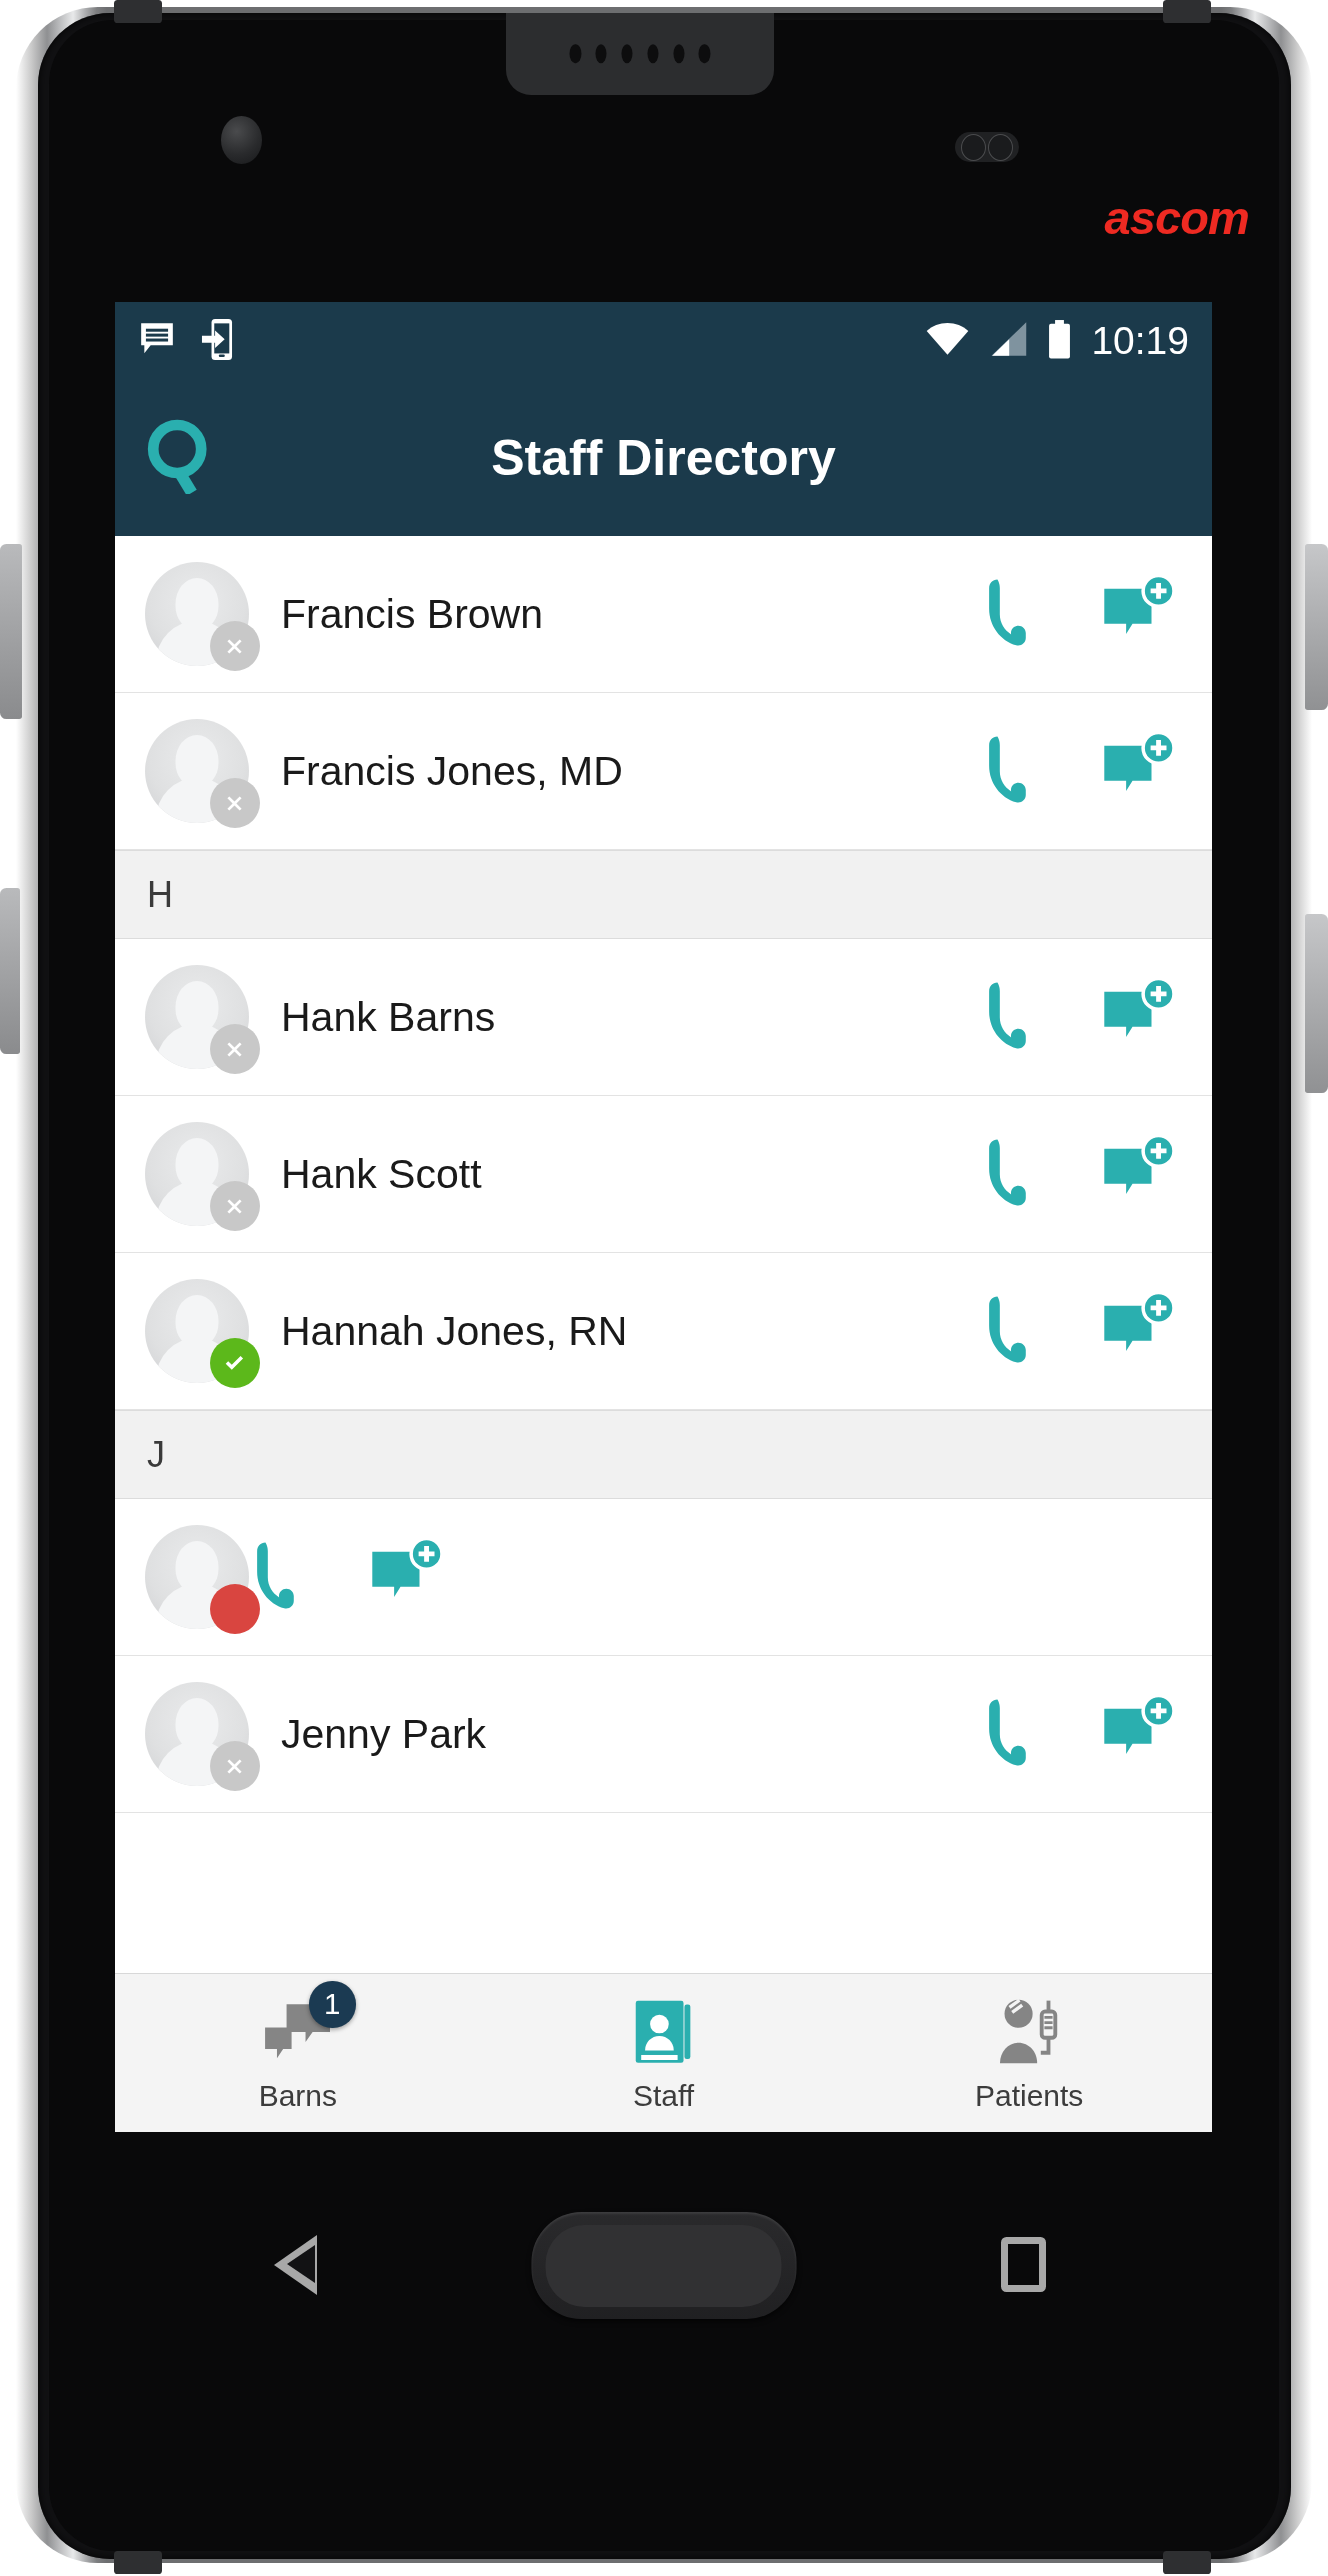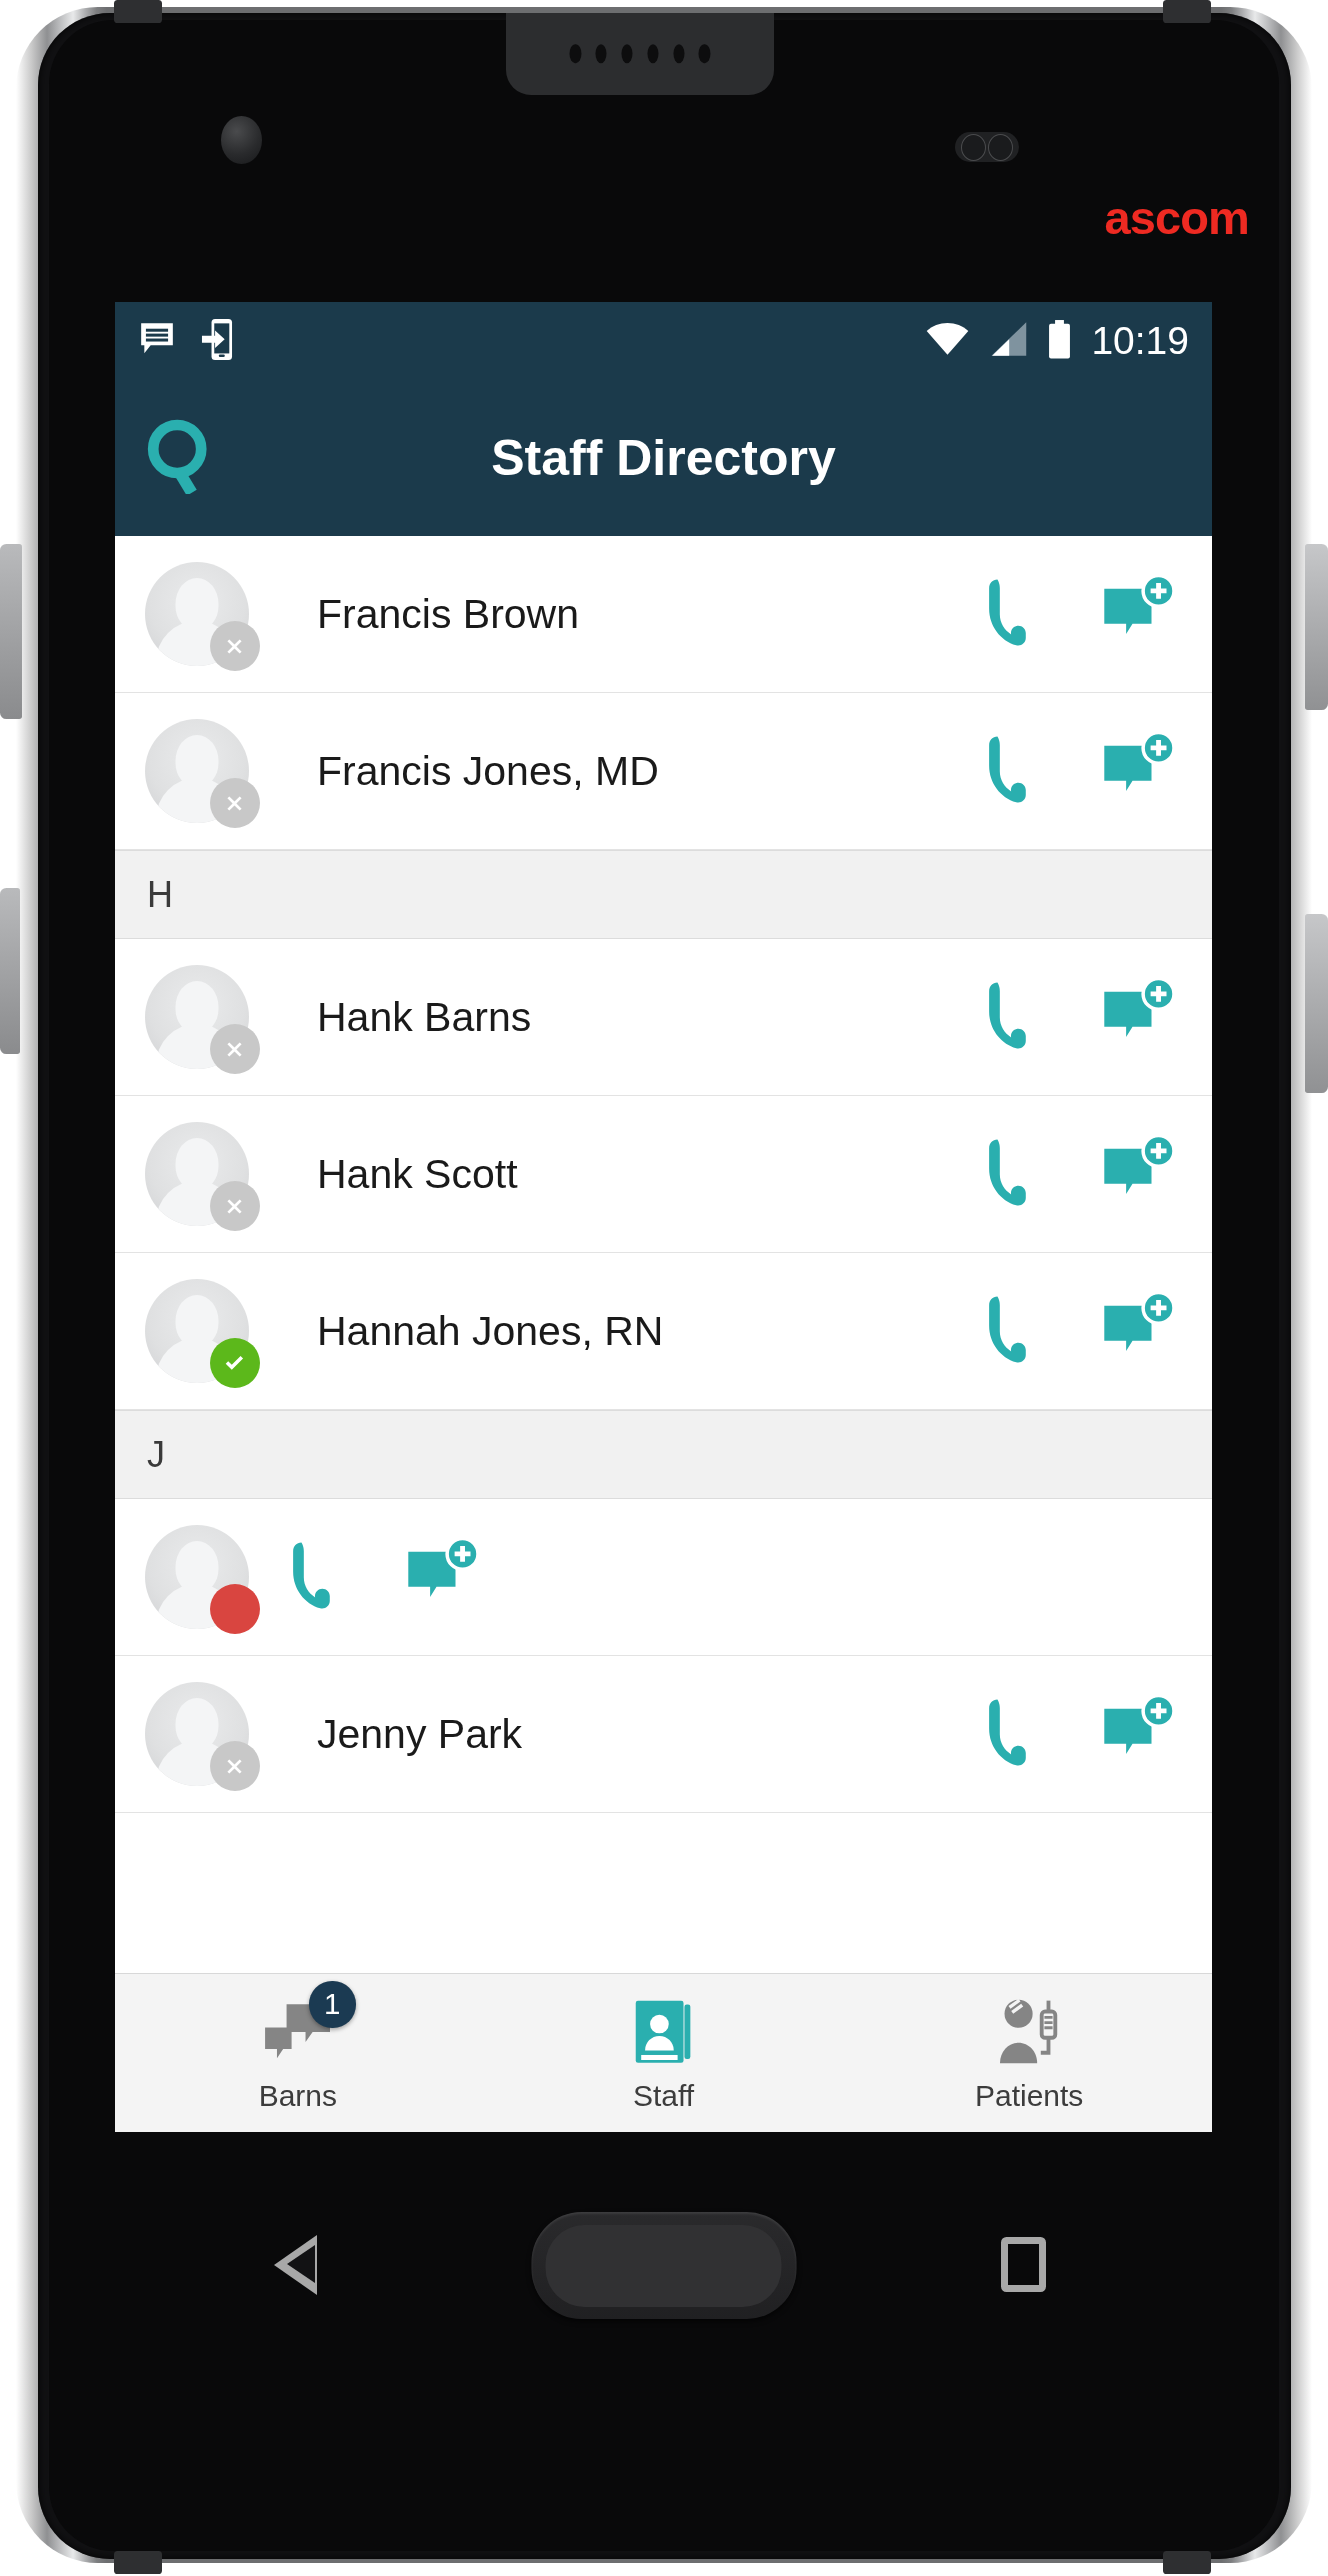--- a/index.html
+++ b/index.html
@@ -139,21 +139,20 @@
     padding-left:32px;
     font-size:36px; color:#3a3a3a;
   }
   .staff-row {
     height:157px;
     display:flex; align-items:center;
     border-bottom:1.8px solid #e3e3e3;
     background:#ffffff;
     padding:0 27px 0 30px;
     cursor:pointer;
-    gap:36px;
   }
   .avatar-wrap { position:relative; width:104px; height:104px; flex:0 0 auto; }
   .avatar {
     width:104px; height:104px; border-radius:50%;
     background: radial-gradient(circle at 50% 38%, #eaebec 0%, #dfe0e1 58%, #cfd0d2 100%);
     overflow:hidden; position:relative;
   }
   .avatar .head {
     position:absolute; left:50%; top:16px; transform:translateX(-50%);
     width:43px; height:52px; border-radius:50% 50% 46% 46%;
@@ -265,21 +264,21 @@
         <i></i>
         <i></i>
     </div>
   </div>
   <div class="front-camera"></div>
   <div class="prox-sensor">
       <i></i>
       <i></i>
     </div>
 
-  <div class="brand-logo" style="color:#ee2a22;">ascom</div>
+  <div class="brand-logo" style="color:#ee2a22;font-style:italic;">ascom</div>
 
   <div class="screen">
 
     <div class="status-bar" style="background:#1b3a4b;">
       <div class="sb-left-icons">
         <span>
           <svg width="38" height="38" viewBox="0 0 24 24">
             <path fill="#fff" d="M2 2h20v14H8l-4 5v-5H2z"></path>
             <rect x="5" y="5.5" width="14" height="1.9" fill="#1b3a4b"></rect>
             <rect x="5" y="8.6" width="14" height="1.9" fill="#1b3a4b"></rect>

